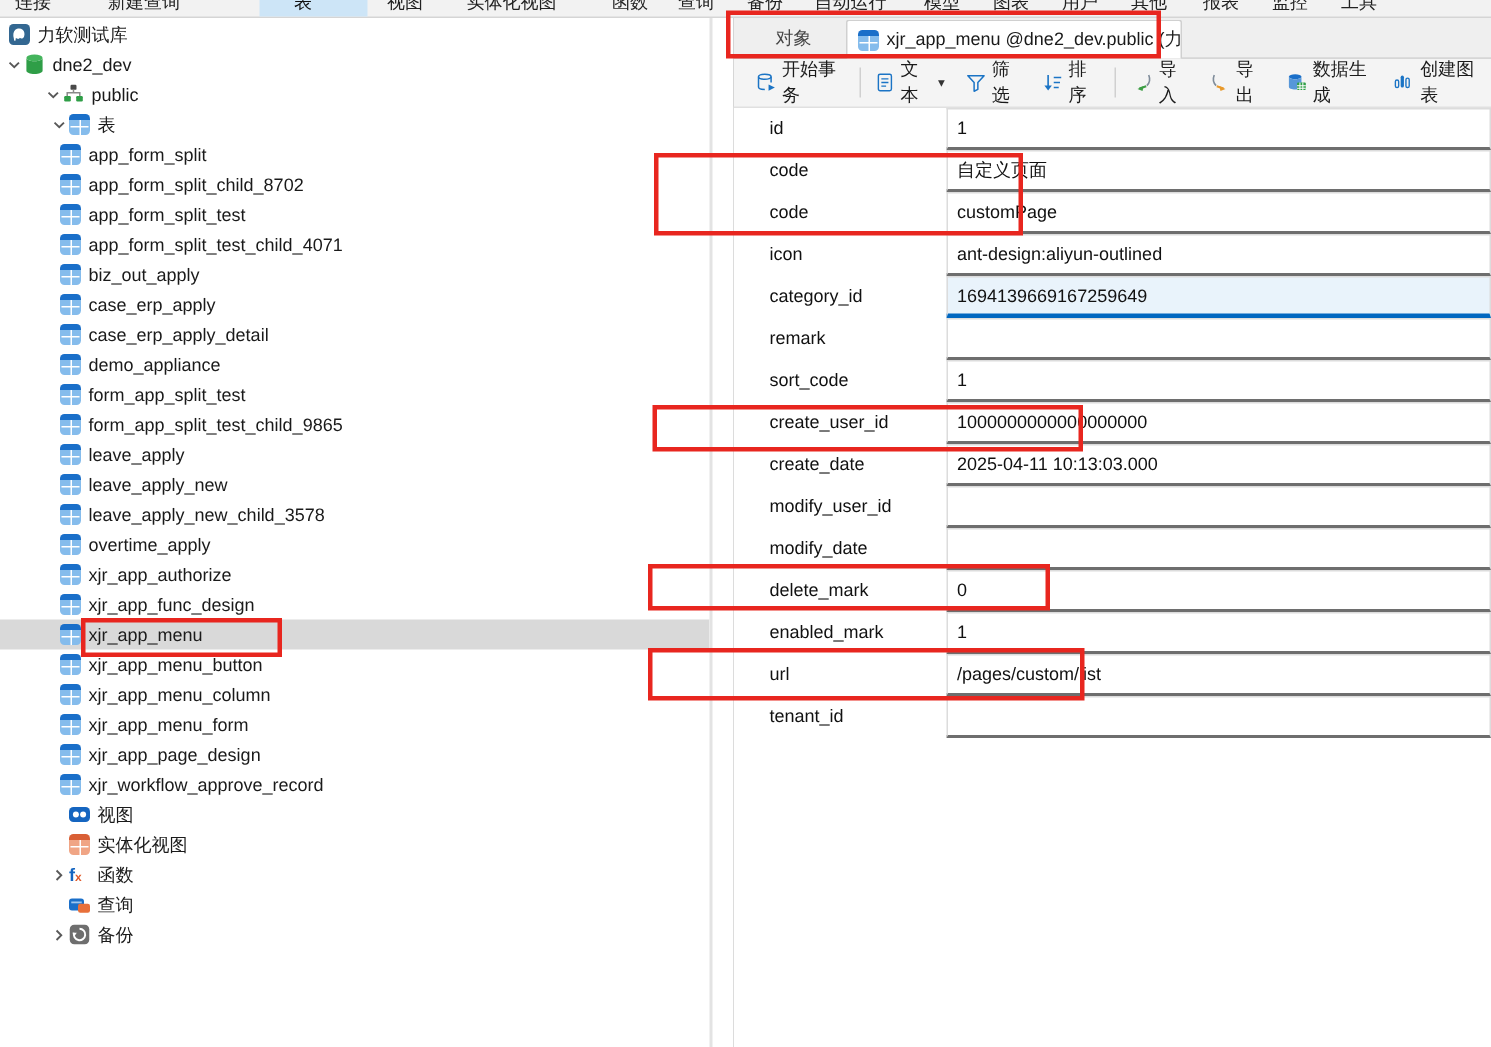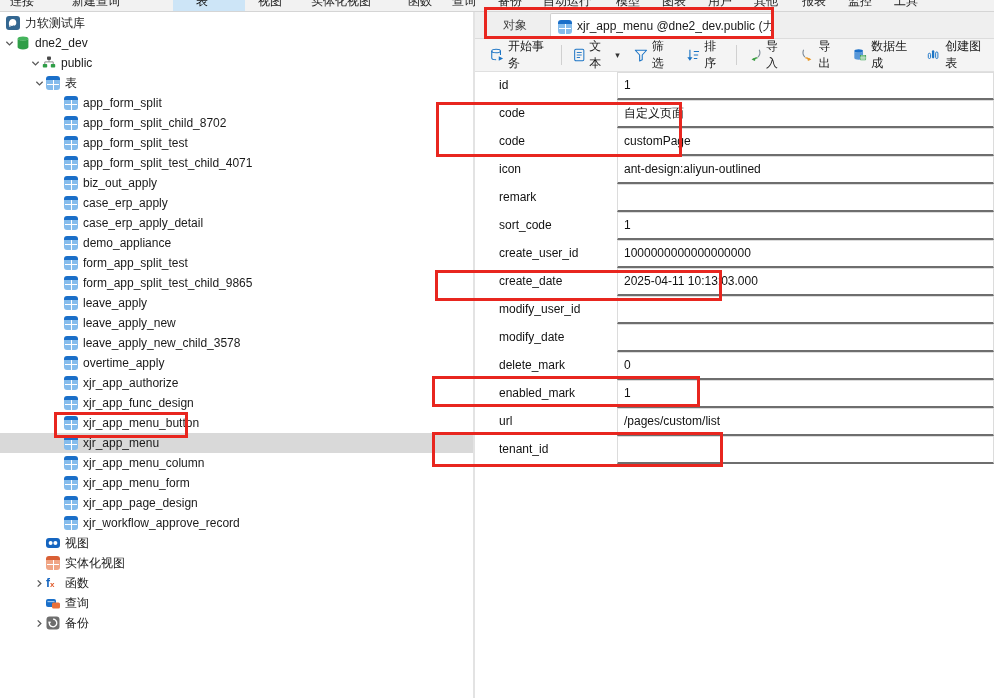--- a/index.html
+++ b/index.html
@@ -8,29 +8,29 @@
 
   
   .top-strip { position:relative; height:12px; background:#f2f2f2;
     border-bottom:1px solid #d5d5d5; overflow:hidden; }
   .top-item { position:absolute; top:-7px; font-size:12px; color:#222; white-space:nowrap; z-index:1; }
   .top-active-bg { position:absolute; left:173px; top:0; width:72px; height:12px; background:#cde5f7; z-index:0; }
 
   
   .main { display:flex; height:686px; }
   .sidebar { width:475px; background:#fff; border-right:2px solid #e3e3e3; overflow:hidden; }
-  .panel { flex:1; display:flex; flex-direction:column; background:#737373; }
+  .panel { flex:1; display:flex; flex-direction:column; background:#737373;margin-left:14px; }
 
   
   .tree-row { display:flex; align-items:center; height:20px; white-space:nowrap; cursor:default; }
   .tree-row.selected { background:#d9d9d9; }
   .tree-label { margin-left:5px; }
   .chev { width:14px; height:14px; flex:0 0 14px; display:flex; align-items:center; justify-content:center; }
   .ind0 { padding-left:6px; } .ind1 { padding-left:2px; } .ind2 { padding-left:28px; }
-  .ind3 { padding-left:32px; } .ind4 { padding-left:64px; }
+  .ind3 { padding-left:32px; } .ind4 { padding-left:40px; }
 
   .ico { width:14px; height:14px; flex:0 0 14px; display:inline-block; position:relative; }
   .icon-table { border-radius:3px;
     background:
       linear-gradient(#fff,#fff) no-repeat 1px 8px/12px 1px,
       linear-gradient(#fff,#fff) no-repeat 7px 4px/1px 10px,
       linear-gradient(180deg,#1a6fc9 0 4px,#85bcec 4px); }
   .icon-table-orange { border-radius:3px;
     background:
       linear-gradient(#fff,#fff) no-repeat 1px 8px/12px 1px,
@@ -202,27 +202,27 @@
           <span class="tree-label">overtime_apply</span>
         </div>
         <div class="tree-row ind4">
           <span class="ico icon-table"></span>
           <span class="tree-label">xjr_app_authorize</span>
         </div>
         <div class="tree-row ind4">
           <span class="ico icon-table"></span>
           <span class="tree-label">xjr_app_func_design</span>
         </div>
+        <div class="tree-row ind4 selected">
+          <span class="ico icon-table"></span>
+          <span class="tree-label">xjr_app_menu</span>
+        </div>
         <div class="tree-row ind4">
           <span class="ico icon-table"></span>
           <span class="tree-label">xjr_app_menu_button</span>
-        </div>
-        <div class="tree-row ind4 selected">
-          <span class="ico icon-table"></span>
-          <span class="tree-label">xjr_app_menu</span>
         </div>
         <div class="tree-row ind4">
           <span class="ico icon-table"></span>
           <span class="tree-label">xjr_app_menu_column</span>
         </div>
         <div class="tree-row ind4">
           <span class="ico icon-table"></span>
           <span class="tree-label">xjr_app_menu_form</span>
         </div>
         <div class="tree-row ind4">
@@ -376,20 +376,24 @@
           <div class="flabel">code</div>
           <div class="fvalue">自定义页面</div>
         </div>
         <div class="frow">
           <div class="flabel">code</div>
           <div class="fvalue">customPage</div>
         </div>
         <div class="frow">
           <div class="flabel">icon</div>
           <div class="fvalue">ant-design:aliyun-outlined</div>
+        </div>
+        <div class="frow focused">
+          <div class="flabel">category_id</div>
+          <div class="fvalue">1694139669167259649</div>
         </div>
         <div class="frow">
           <div class="flabel">remark</div>
           <div class="fvalue"></div>
         </div>
         <div class="frow">
           <div class="flabel">sort_code</div>
           <div class="fvalue">1</div>
         </div>
         <div class="frow">

